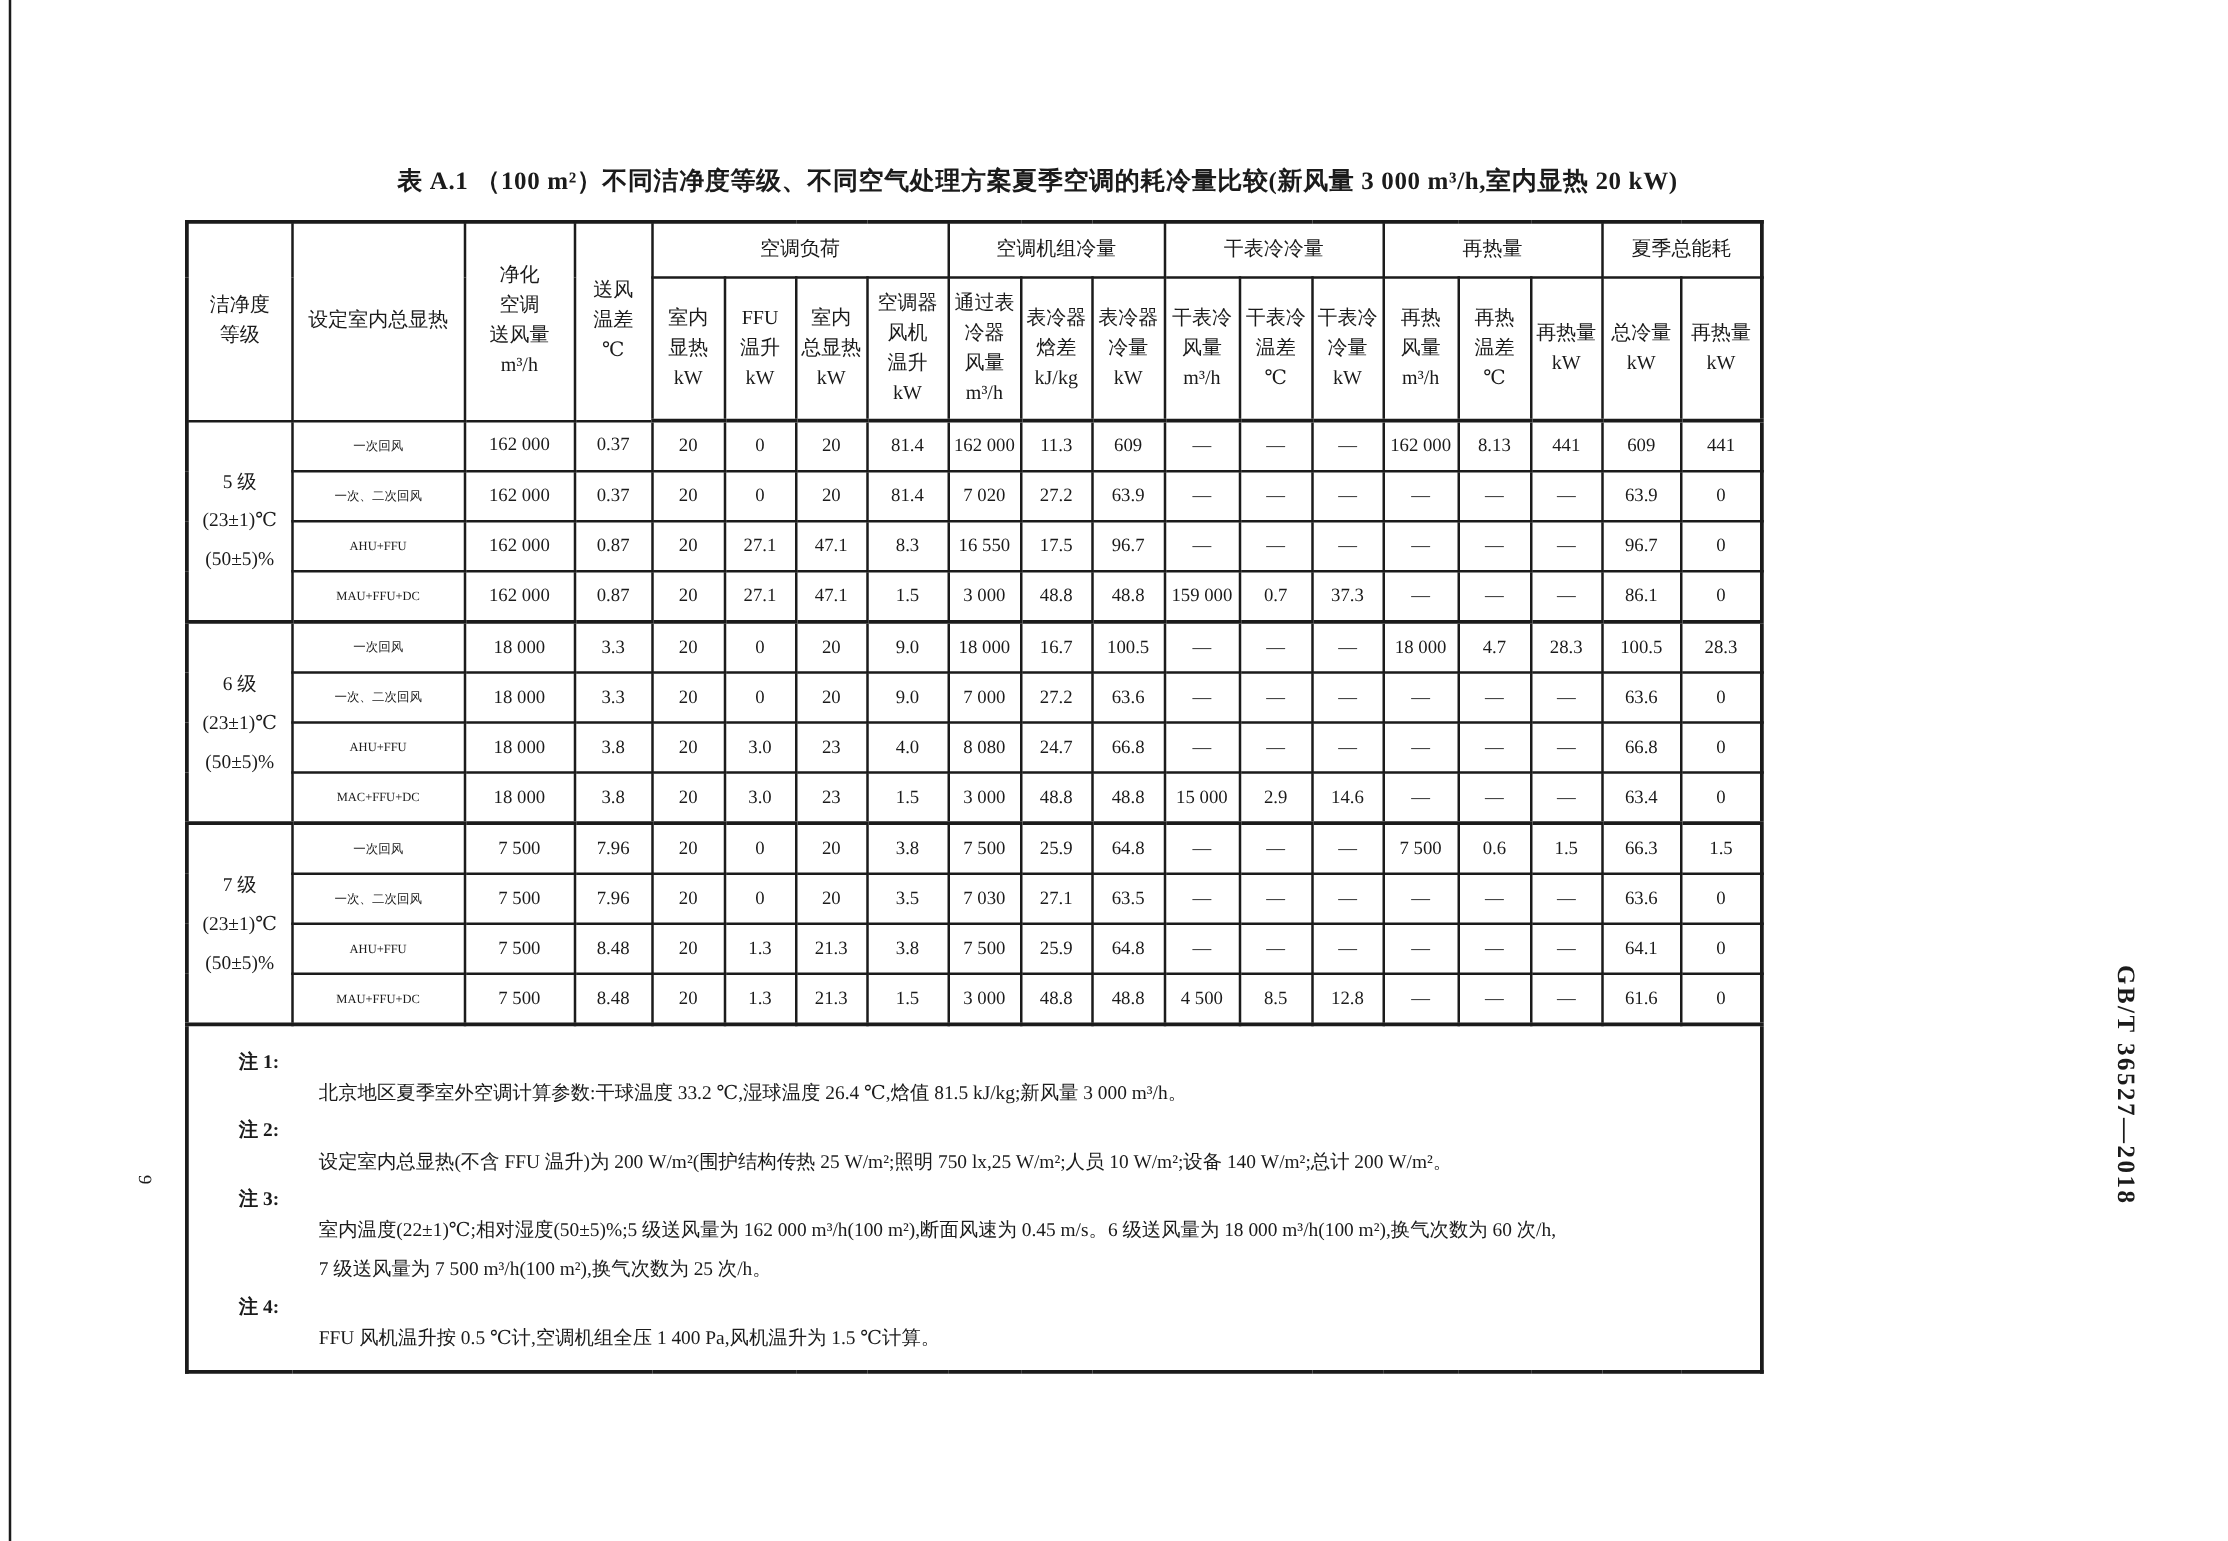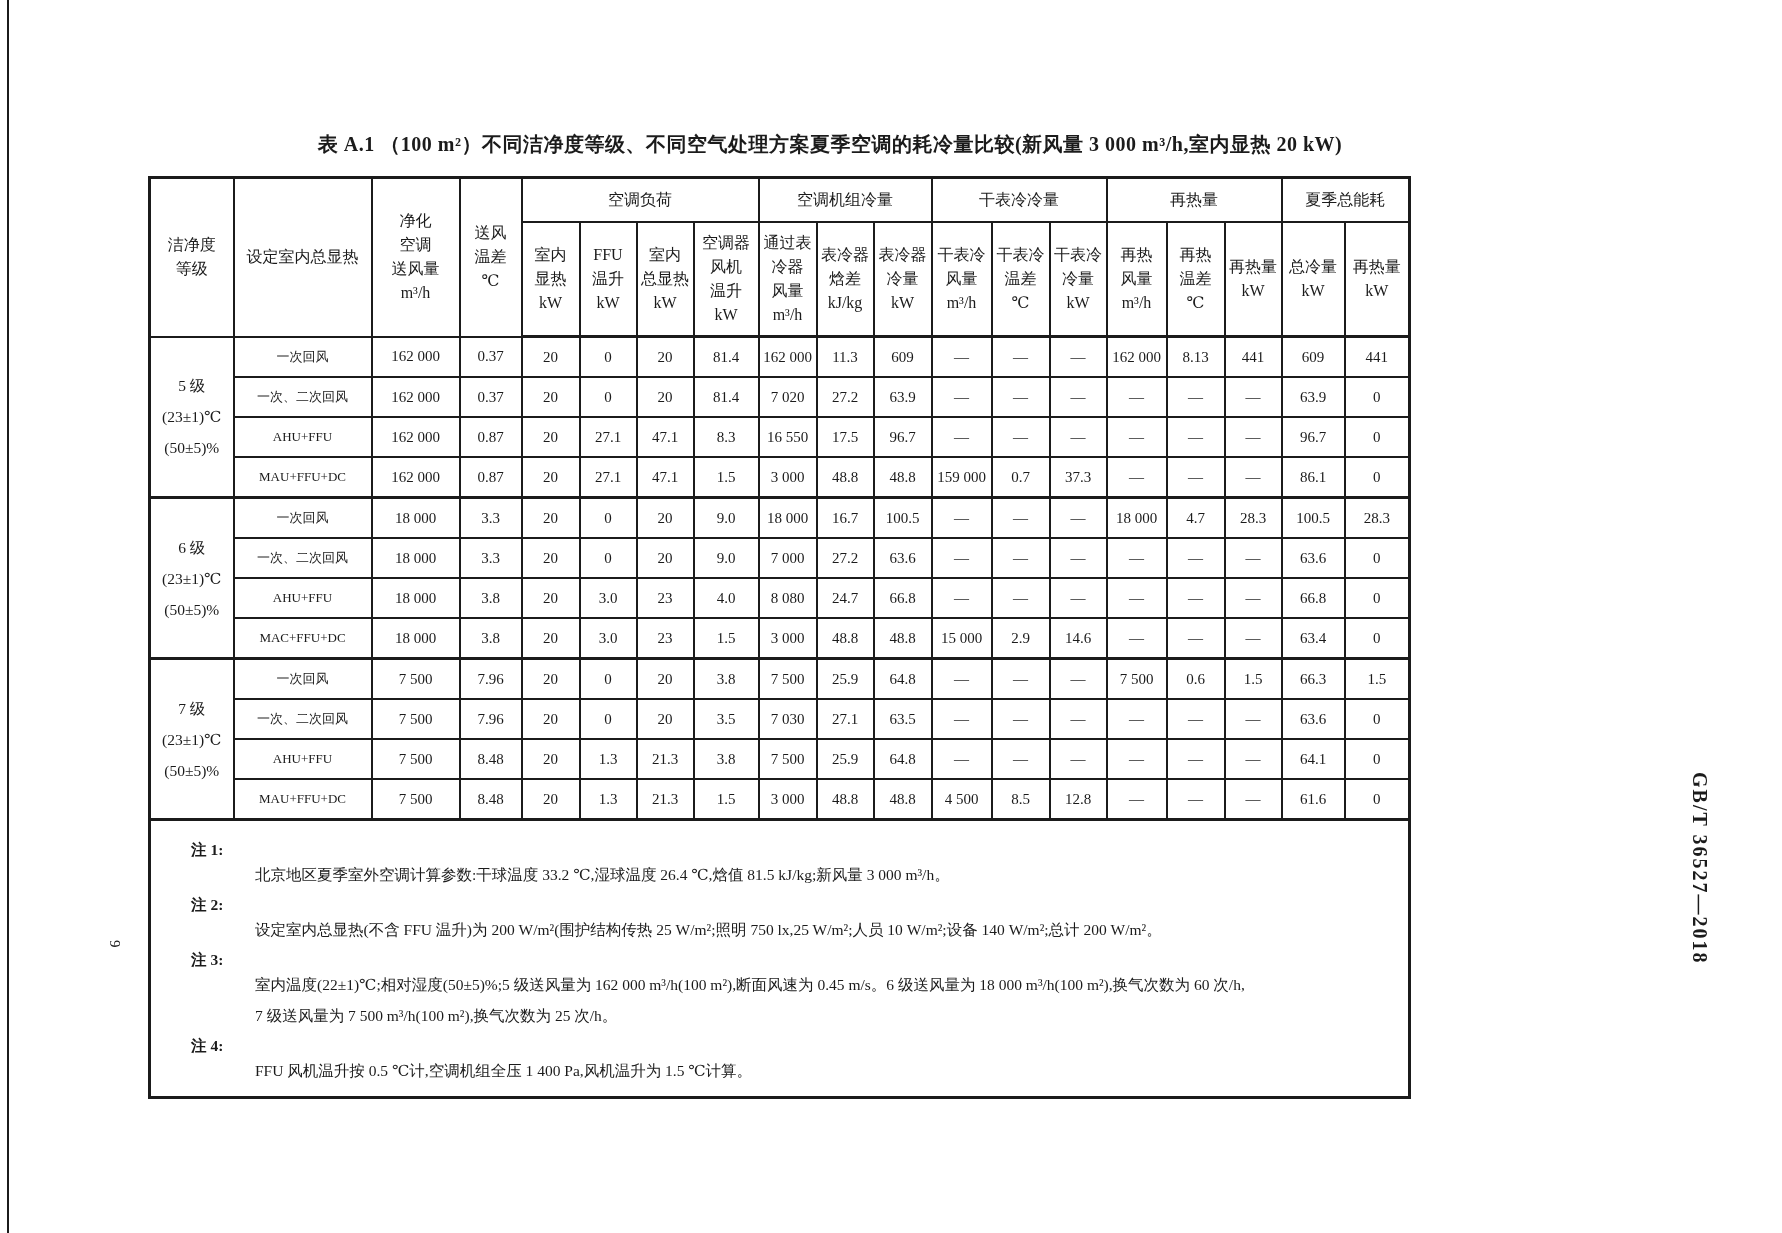--- a/index.html
+++ b/index.html
@@ -26,21 +26,21 @@
   }
   th,td{
     border:2px solid #1b1b1b;text-align:center;vertical-align:middle;
     font-weight:normal;padding:0 1px;overflow:hidden;
   }
   thead th{font-size:16px;line-height:1.5;}
   thead tr.group-row th{height:42px;}
   thead tr.sub-row th{padding:8px 1px;}
   tbody td{height:38px;font-size:15px;white-space:nowrap;}
   tbody td.class-cell{font-size:15.5px;line-height:2.0;}
-  tbody td.scheme-cell{font-size:13px;}
+  tbody td.scheme-cell{font-size:10px;}
   tbody tr.group-start td{border-top:3px solid #1b1b1b;}
   thead tr.sub-row th{border-bottom:3px solid #1b1b1b;}
   .pre{white-space:pre-line;}
   tfoot td.notes-cell{
     border-top:3px solid #1b1b1b;text-align:left;vertical-align:top;
     padding:14px 18px 10px 40px;height:140px;
   }
   .note{display:flex;align-items:flex-start;font-size:15.5px;line-height:1.95;gap:12px;}
   .note-label{font-weight:bold;flex:0 0 52px;white-space:nowrap;}
   .note-text{flex:1;white-space:pre-line;margin-top:25px;}

